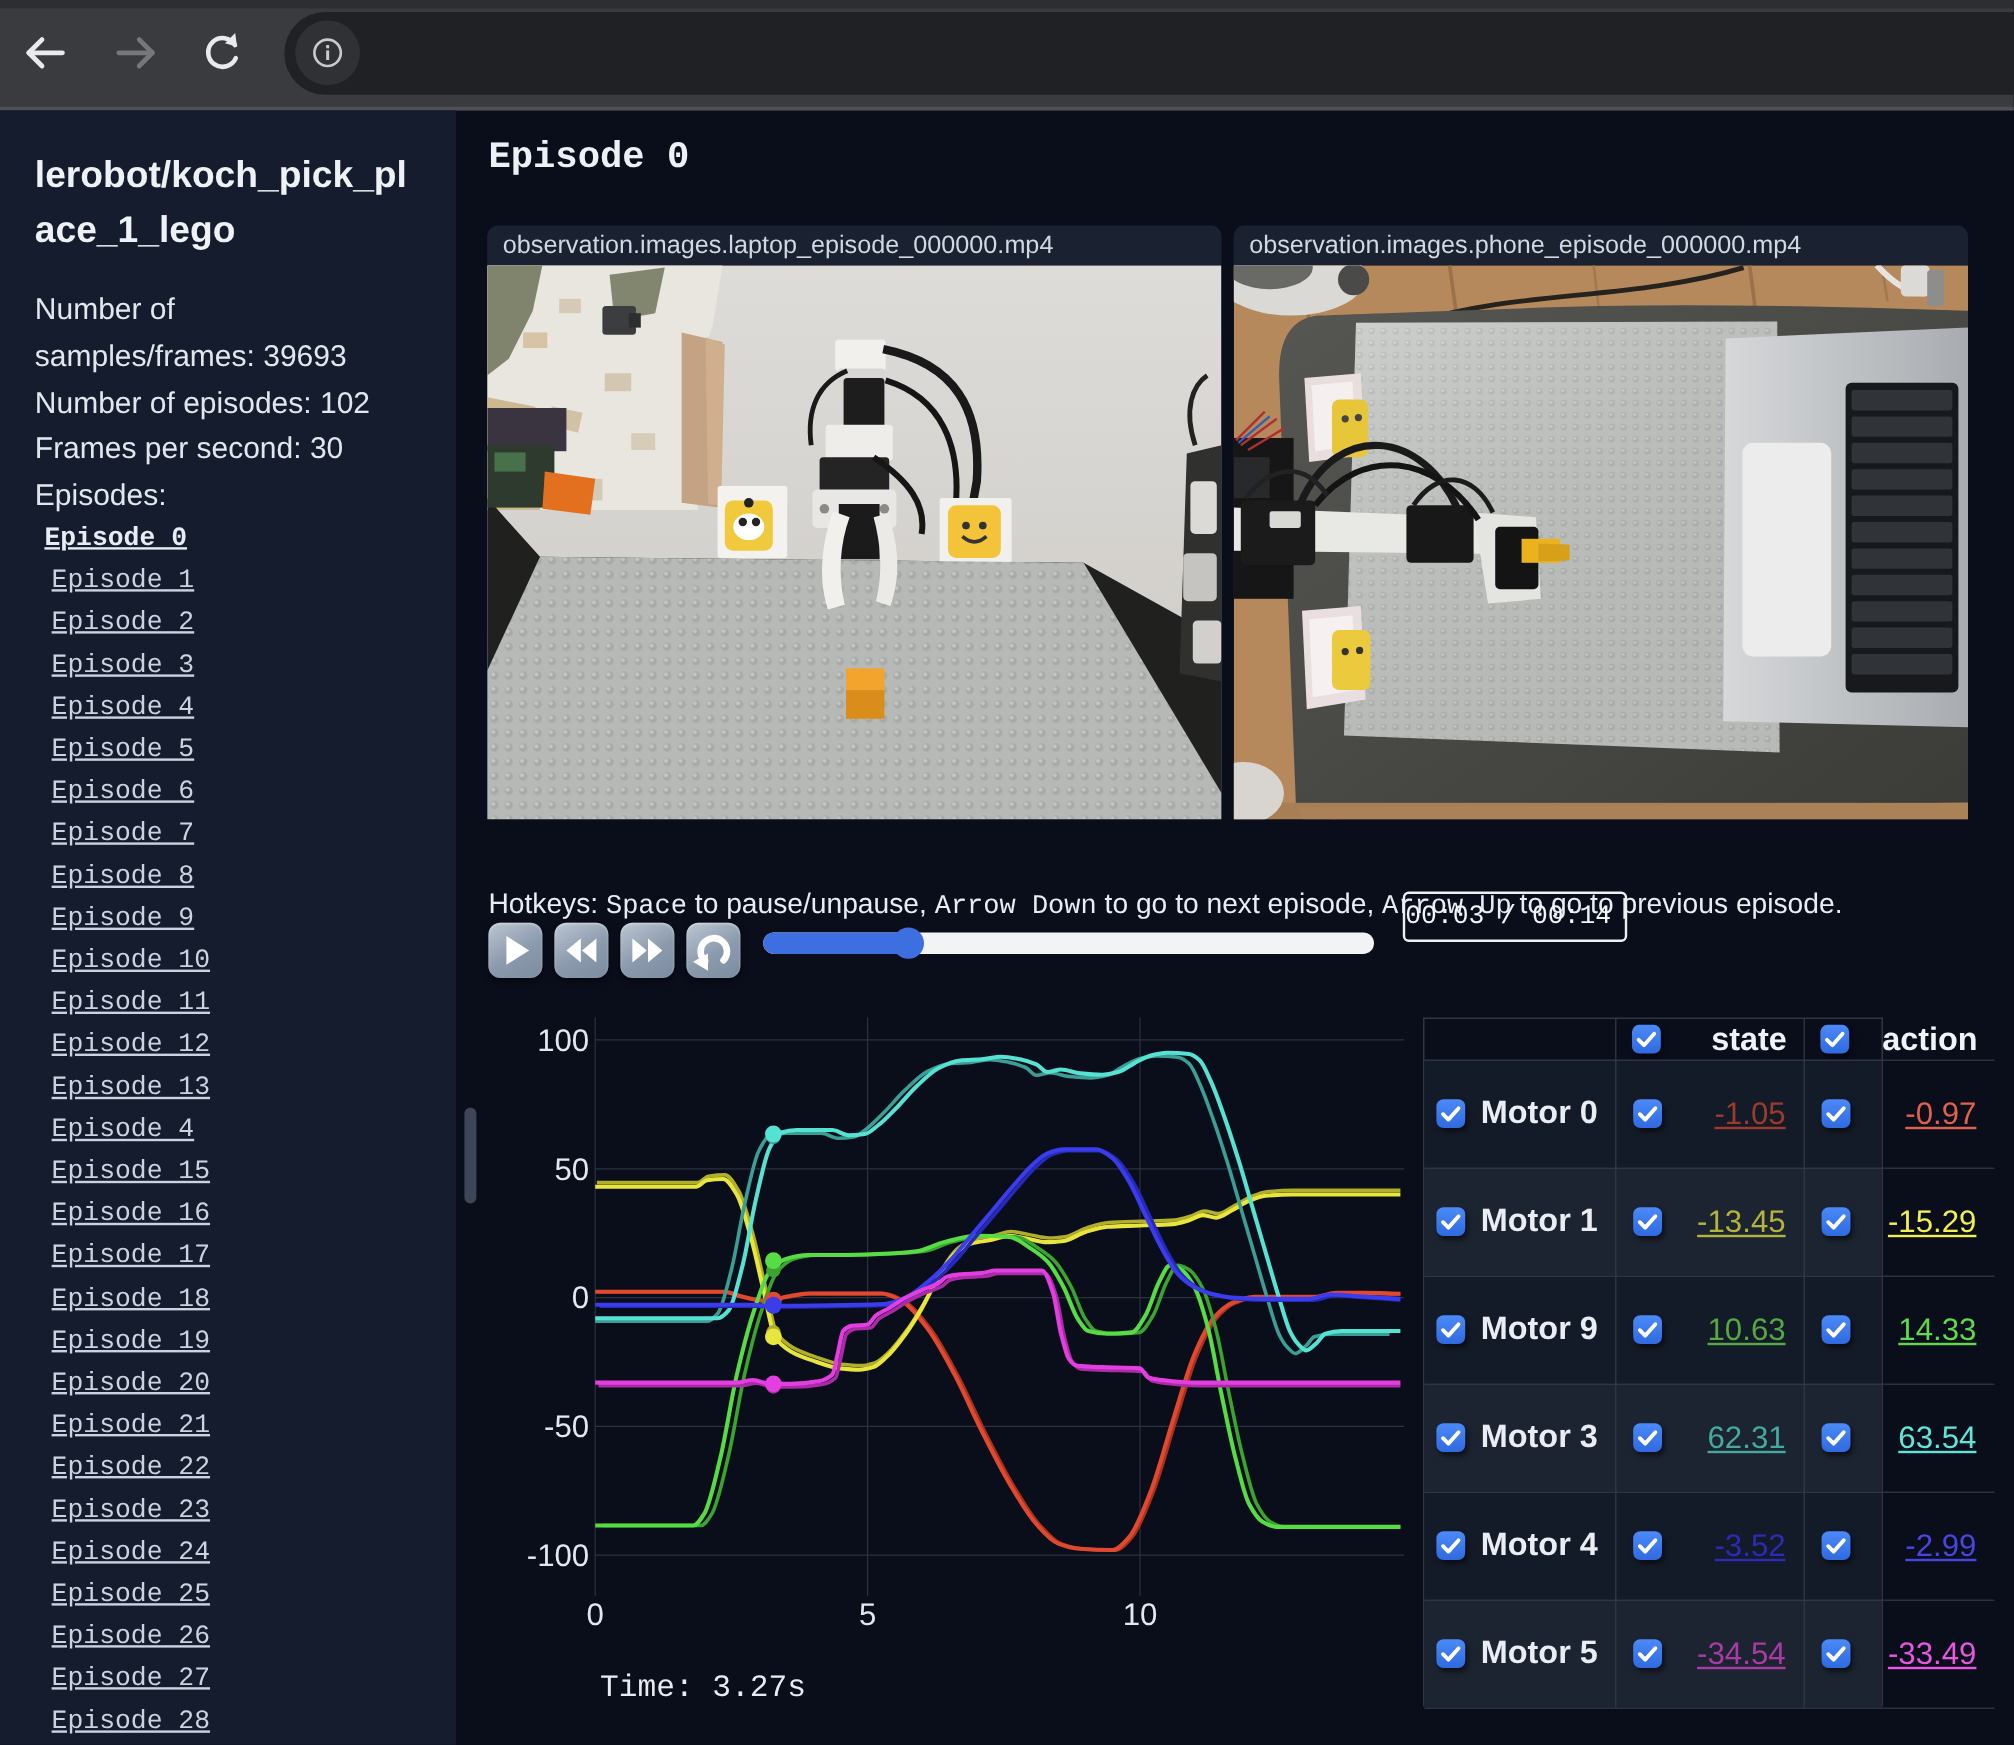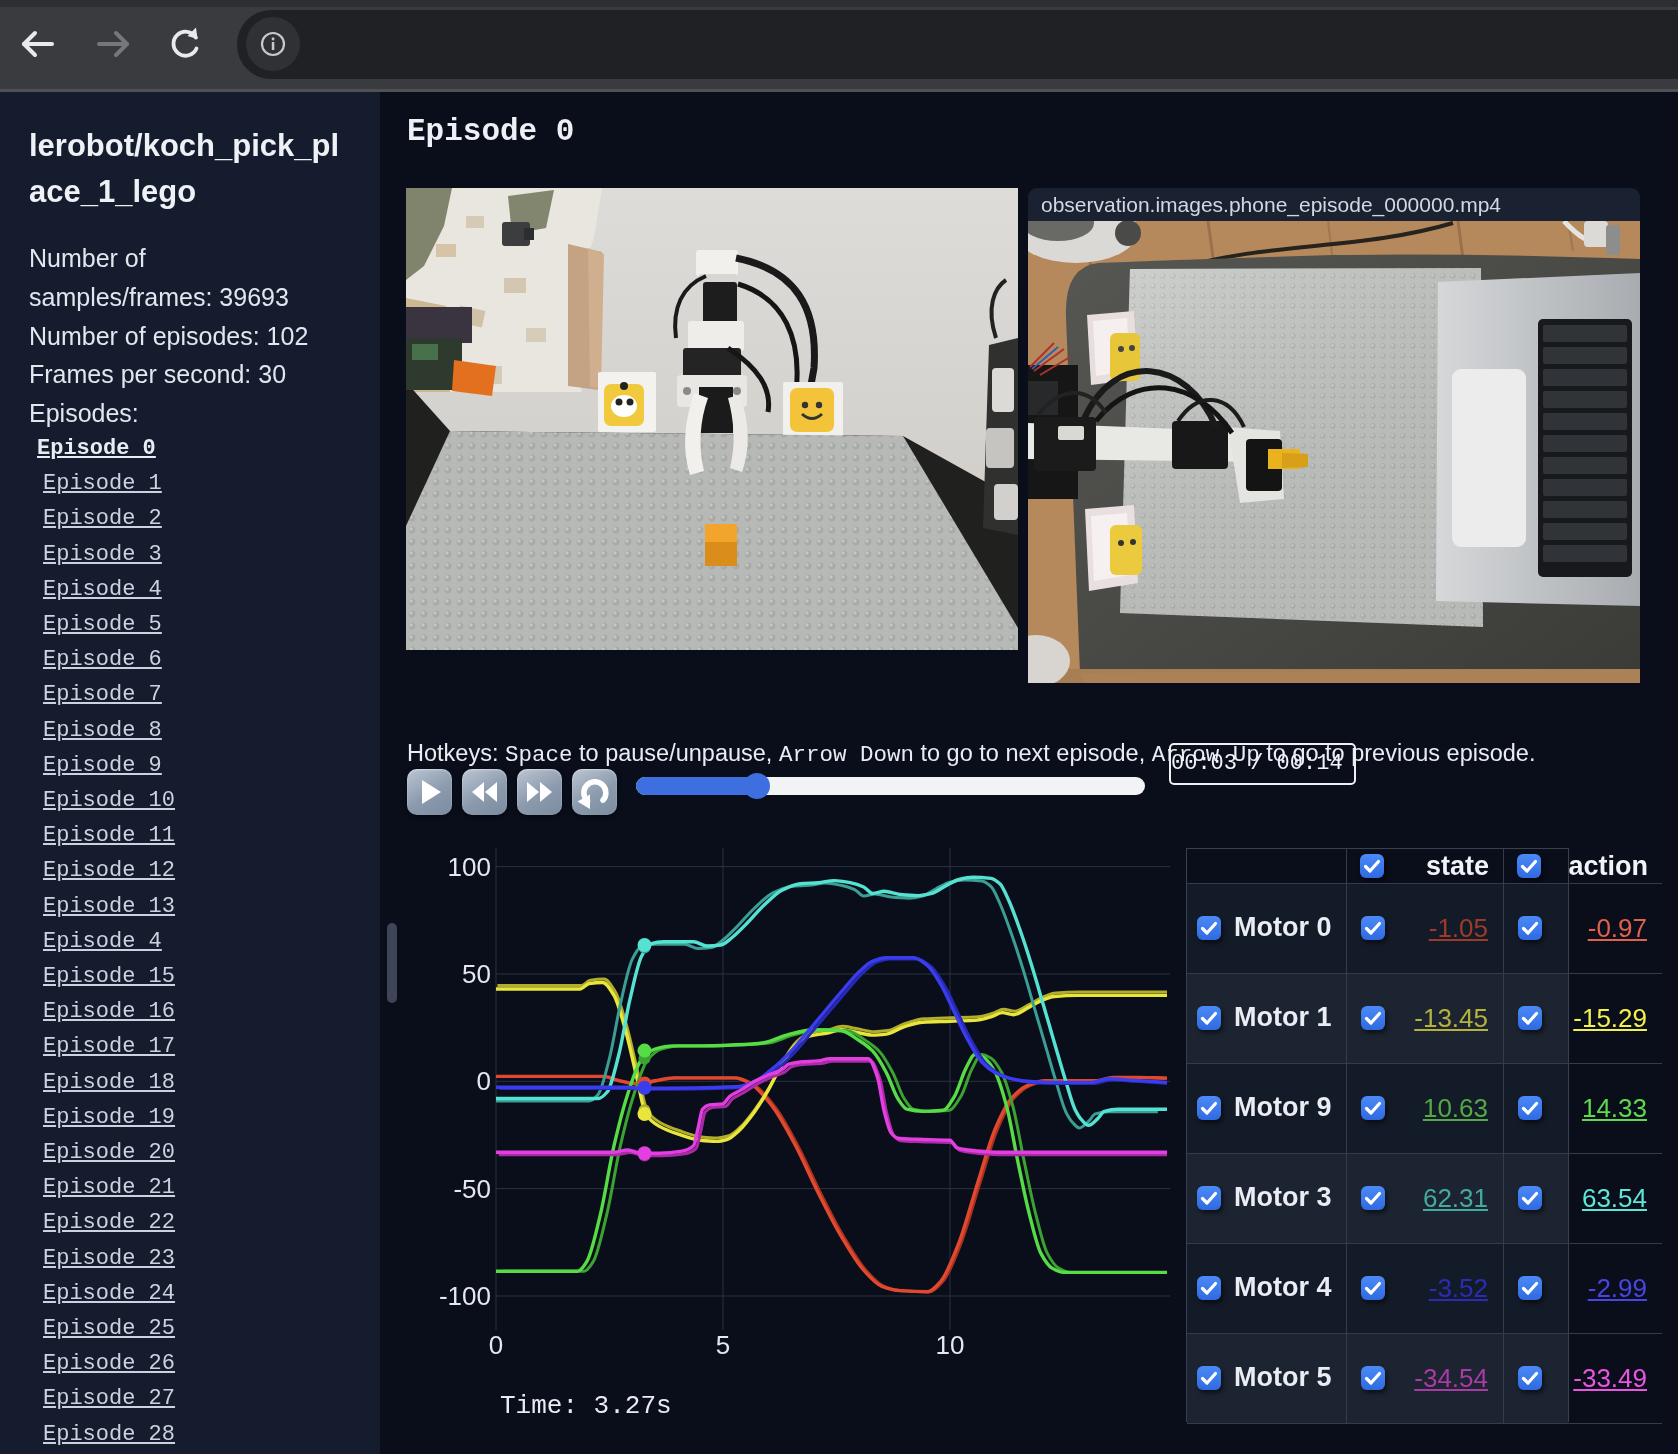--- a/index.html
+++ b/index.html
@@ -119,20 +119,21 @@
 <div class="ep" style="left:43px;top:1224px">Episode 25</div>
 <div class="ep" style="left:43px;top:1259px">Episode 26</div>
 <div class="ep" style="left:43px;top:1294px">Episode 27</div>
 <div class="ep" style="left:43px;top:1330px">Episode 28</div>
 </div>
 <div id="sthumb"></div>
 
 <div id="main">
   <h1 class="ep">Episode 0</h1>
   <div class="panel" style="left:26px">
+    <div class="phead">observation.images.laptop_episode_000000.mp4</div>
     <div class="pimg"><svg width="612" height="462" viewBox="0 0 612 462">
 <defs>
 <pattern id="lp1" width="12" height="12" patternUnits="userSpaceOnUse">
 <rect width="12" height="12" fill="#b6b9b5"></rect>
 <circle cx="6" cy="6" r="3.4" fill="#a7aaa6"></circle>
 <circle cx="5" cy="5" r="1.7" fill="#c3c6c2"></circle>
 </pattern>
 <linearGradient id="wallg" x1="0" y1="0" x2="0" y2="1">
 <stop offset="0" stop-color="#dedcd8"></stop>
               <stop offset="1" stop-color="#ccc9c5"></stop>

